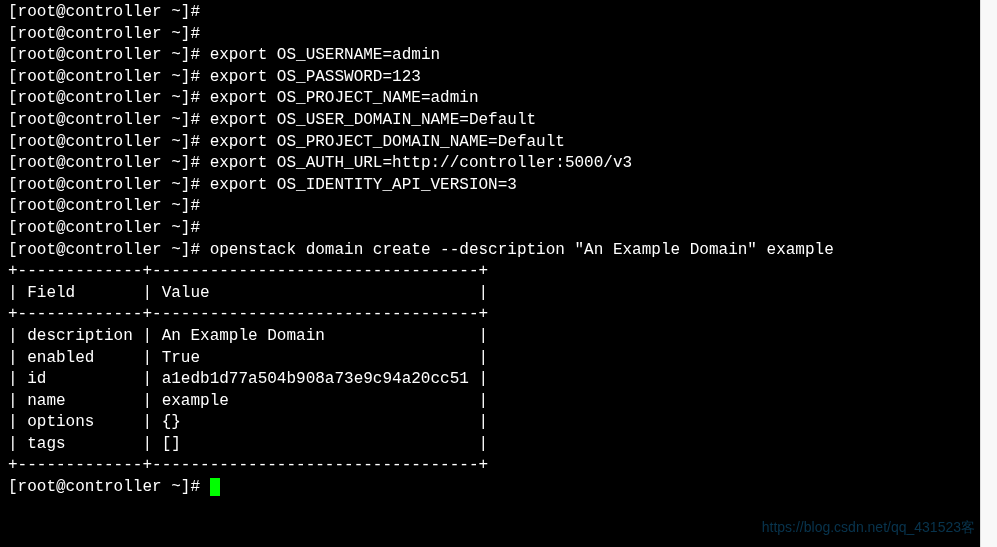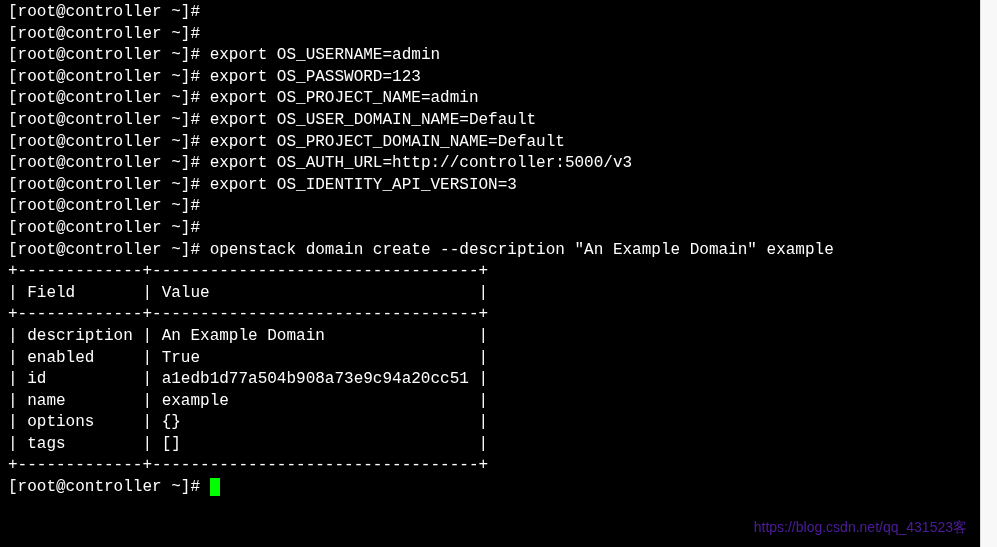--- a/index.html
+++ b/index.html
@@ -29,22 +29,22 @@
     .cursor {
       display: inline-block;
       width: 10px;
       height: 18px;
       background: #00ff00;
       vertical-align: text-bottom;
     }
     .watermark {
       position: absolute;
       bottom: 10px;
-      right: 30px;
-      color: #6d28d9;
+      right: 22px;
+      color: #0c4a6e;
       font-size: 14px;
       font-family: Arial, sans-serif;
       opacity: 0.7;
     }
     .right-pad {
       position: absolute;
       top: 0;
       right: 0;
       width: 17px;
       height: 547px;

